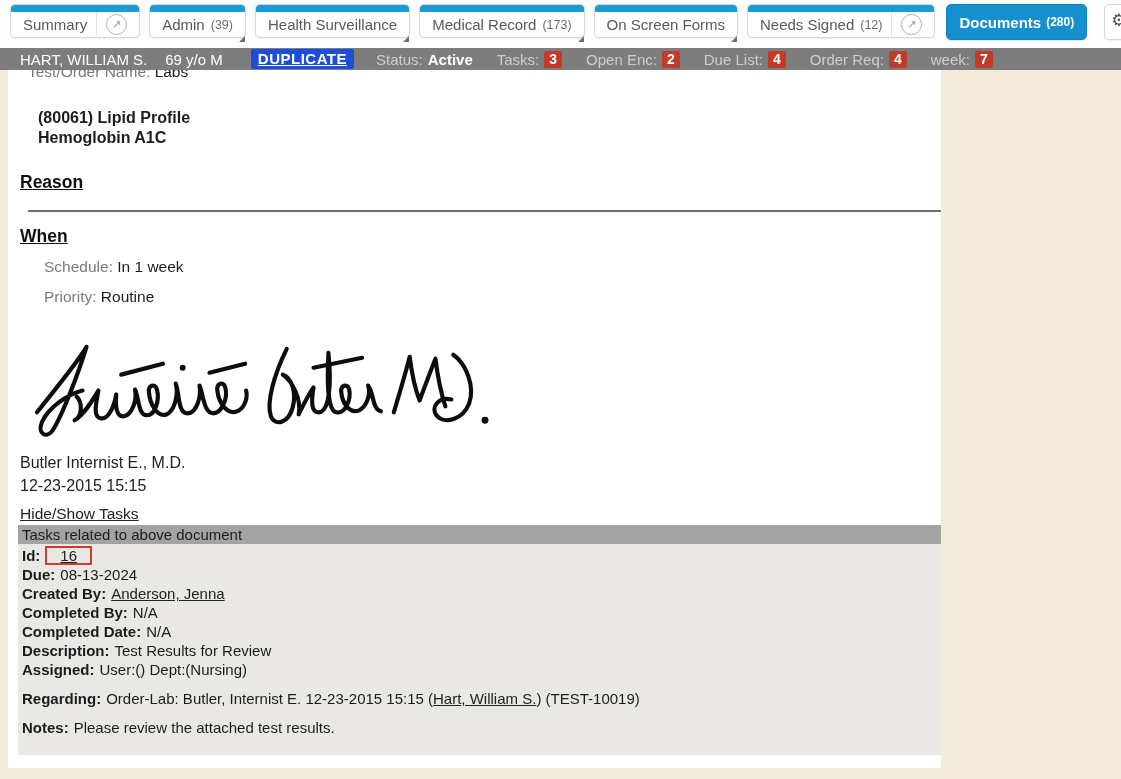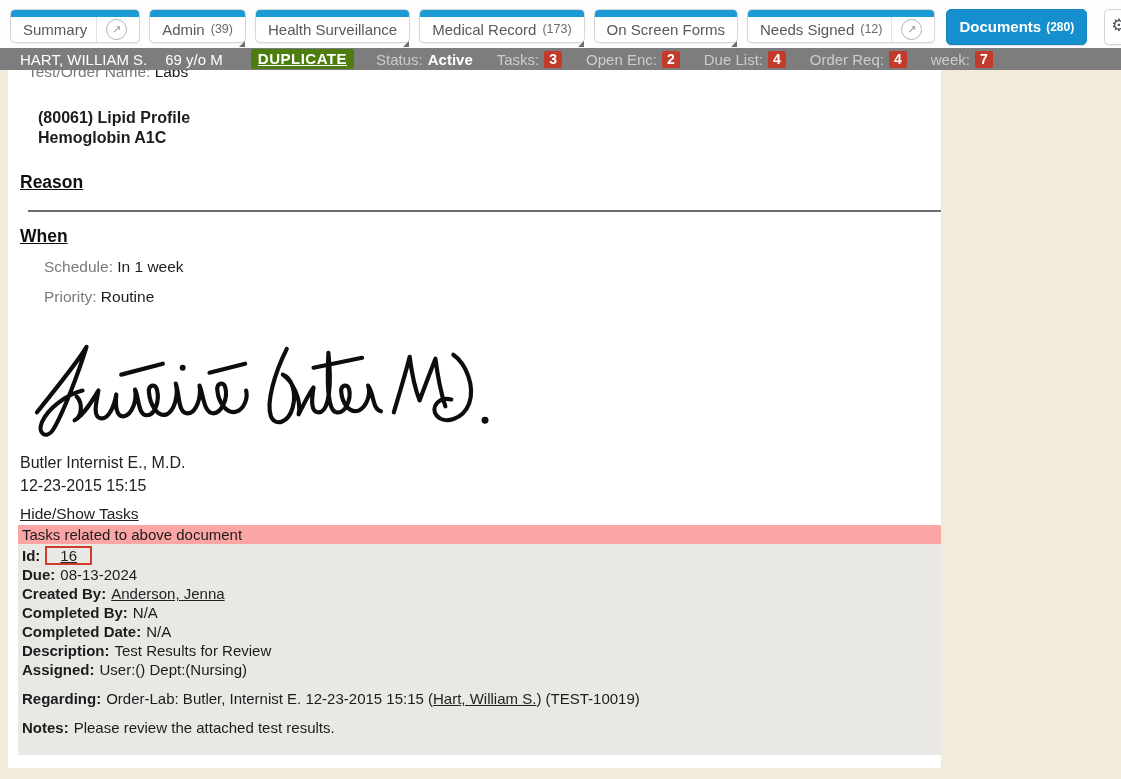--- a/index.html
+++ b/index.html
@@ -3,22 +3,22 @@
 <meta charset="utf-8">
 <style>
   html,body{margin:0;padding:0;}
   body{
     width:1121px;height:779px;overflow:hidden;position:relative;
     font-family:"Liberation Sans","DejaVu Sans",sans-serif;
     background:#ffffff;color:#1c1c1c;
   }
   
   .tabbar{
-    position:absolute;top:0;left:0;width:1121px;height:48px;
-    background:#fdfdfd;display:flex;align-items:center;
+    position:absolute;top:0;left:0;width:1121px;height:40px;
+    background:#fdfdfd;display:flex;align-items:flex-end;
     padding-top:5px;box-sizing:border-box;
   }
   .tabs{display:flex;gap:9px;padding-left:10px;align-items:flex-start;}
   .tab{
     position:relative;background:#ffffff;border:1px solid #d7d7d7;
     border-radius:5px;overflow:visible;height:34px;box-sizing:border-box;
     display:flex;flex-direction:column;cursor:pointer;
     box-shadow:0 1px 1px rgba(0,0,0,0.06);
   }
   .tab-accent{height:7px;background:#1b9ad6;border-radius:4px 4px 0 0;}
@@ -57,21 +57,21 @@
     font-family:"DejaVu Sans",sans-serif;line-height:1;}
   
   .banner{
     position:absolute;top:48px;left:0;width:1121px;height:22px;
     background:#7d7d7d;display:flex;align-items:center;
     padding:0 0 0 20px;box-sizing:border-box;font-size:15px;white-space:nowrap;
   }
   .banner .name{color:#ffffff;margin-right:18px;}
   .banner .agesex{color:#ffffff;margin-right:28px;}
   .dup{
-    background:#4d7c0f;color:#ffffff;font-weight:bold;text-decoration:underline;
+    background:#1d4ed8;color:#ffffff;font-weight:bold;text-decoration:underline;
     padding:1px 7px 2px;border-radius:2px;margin-right:22px;letter-spacing:0.5px;
     cursor:pointer;
   }
   .blabel{color:#cdcdcd;margin-right:5px;}
   .bval{color:#ffffff;font-weight:bold;margin-right:24px;}
   .counter{display:flex;align-items:center;margin-right:24px;justify-content:center;}
   .redbadge{
     background:#c23b2a;color:#ffffff;font-weight:bold;font-size:14px;
     padding:0px 5px 1px;border-radius:2px;line-height:16px;
   }
@@ -95,21 +95,21 @@
   .rule{margin:17px 0 0 20px;border:0;border-top:2px solid #6e6e6e;}
   .kv{margin:10px 0 0 36px;font-size:15.5px;line-height:20px;}
   .sig{margin:26px 0 0 18px;display:block;}
   .signame{margin:4px 0 0 12px;font-size:16px;line-height:23px;color:#222;}
   .toggle{
     display:inline-block;margin:8px 0 2px 12px;font-size:15.5px;color:#222;
     text-decoration:underline;cursor:pointer;
   }
   .taskbox{margin-left:10px;width:calc(100% - 10px);}
   .task-header{
-    background:#fca5a5;height:19px;line-height:19px;padding-left:4px;
+    background:#a3a3a3;height:19px;line-height:19px;padding-left:4px;
     font-size:15px;color:#1c1c1c;
   }
   .task-body{
     background:#e9e8e5;padding:2px 10px 18px 4px;font-size:15px;line-height:19px;
   }
   .trow .b{font-weight:bold;margin-right:5px;}
   .lnk{color:#222;text-decoration:underline;cursor:pointer;}
   .idbox{
     display:inline-block;border:2px solid #d23b2b;padding:0 13px;line-height:15px;
   }

